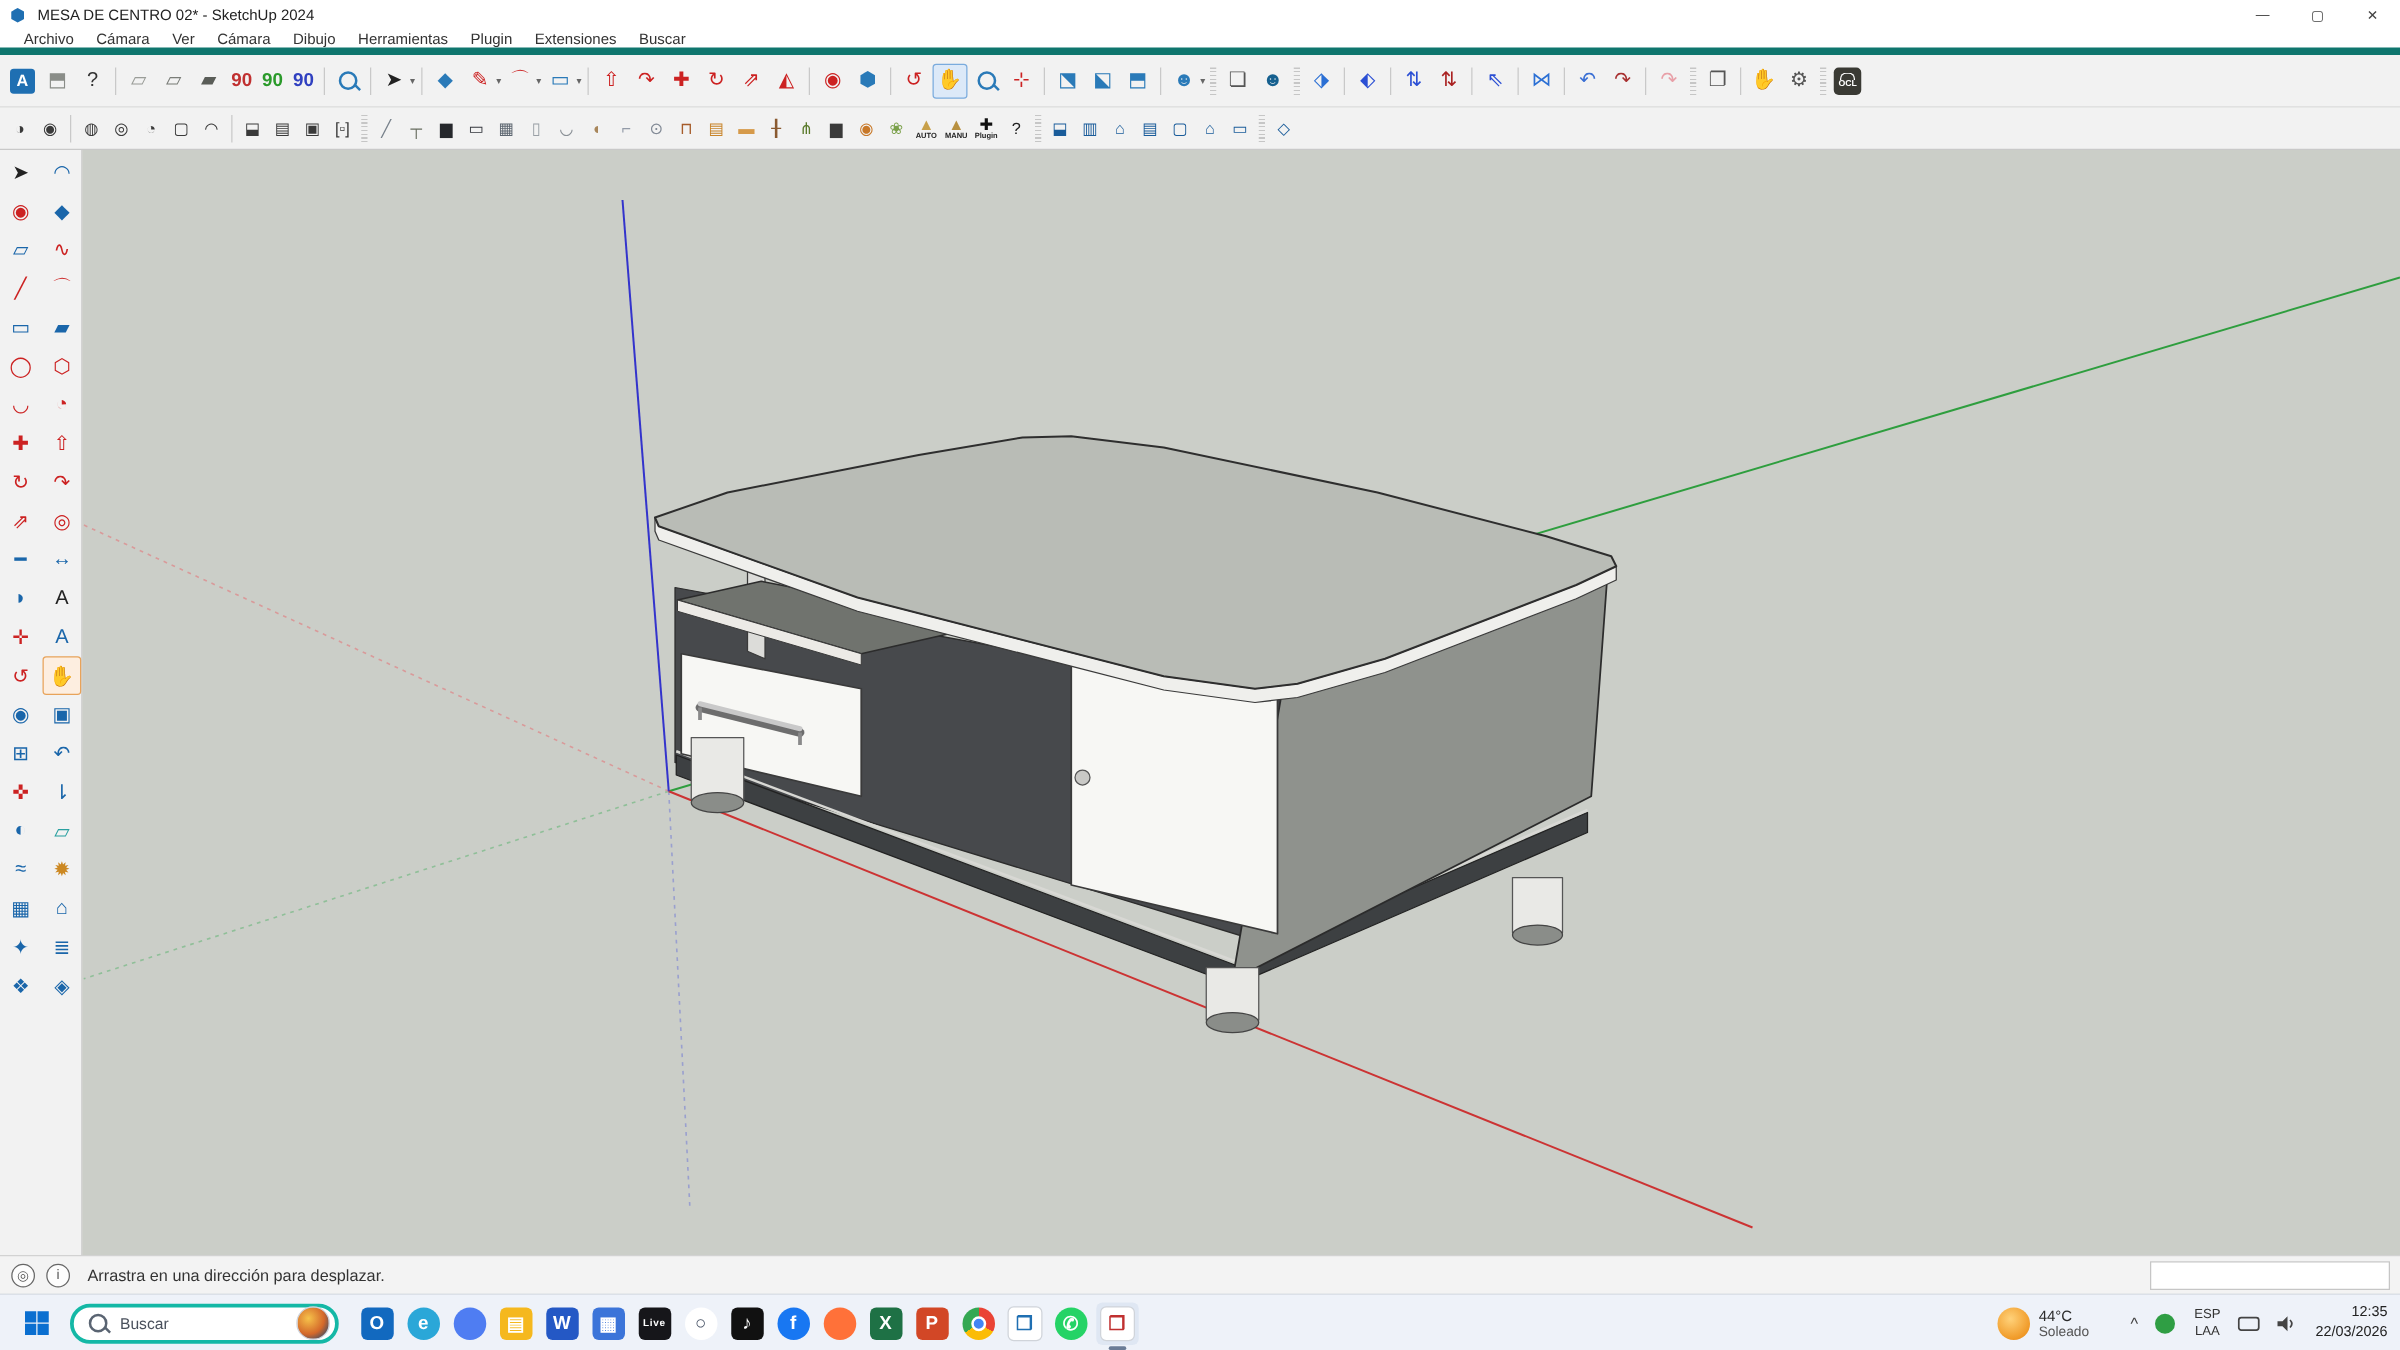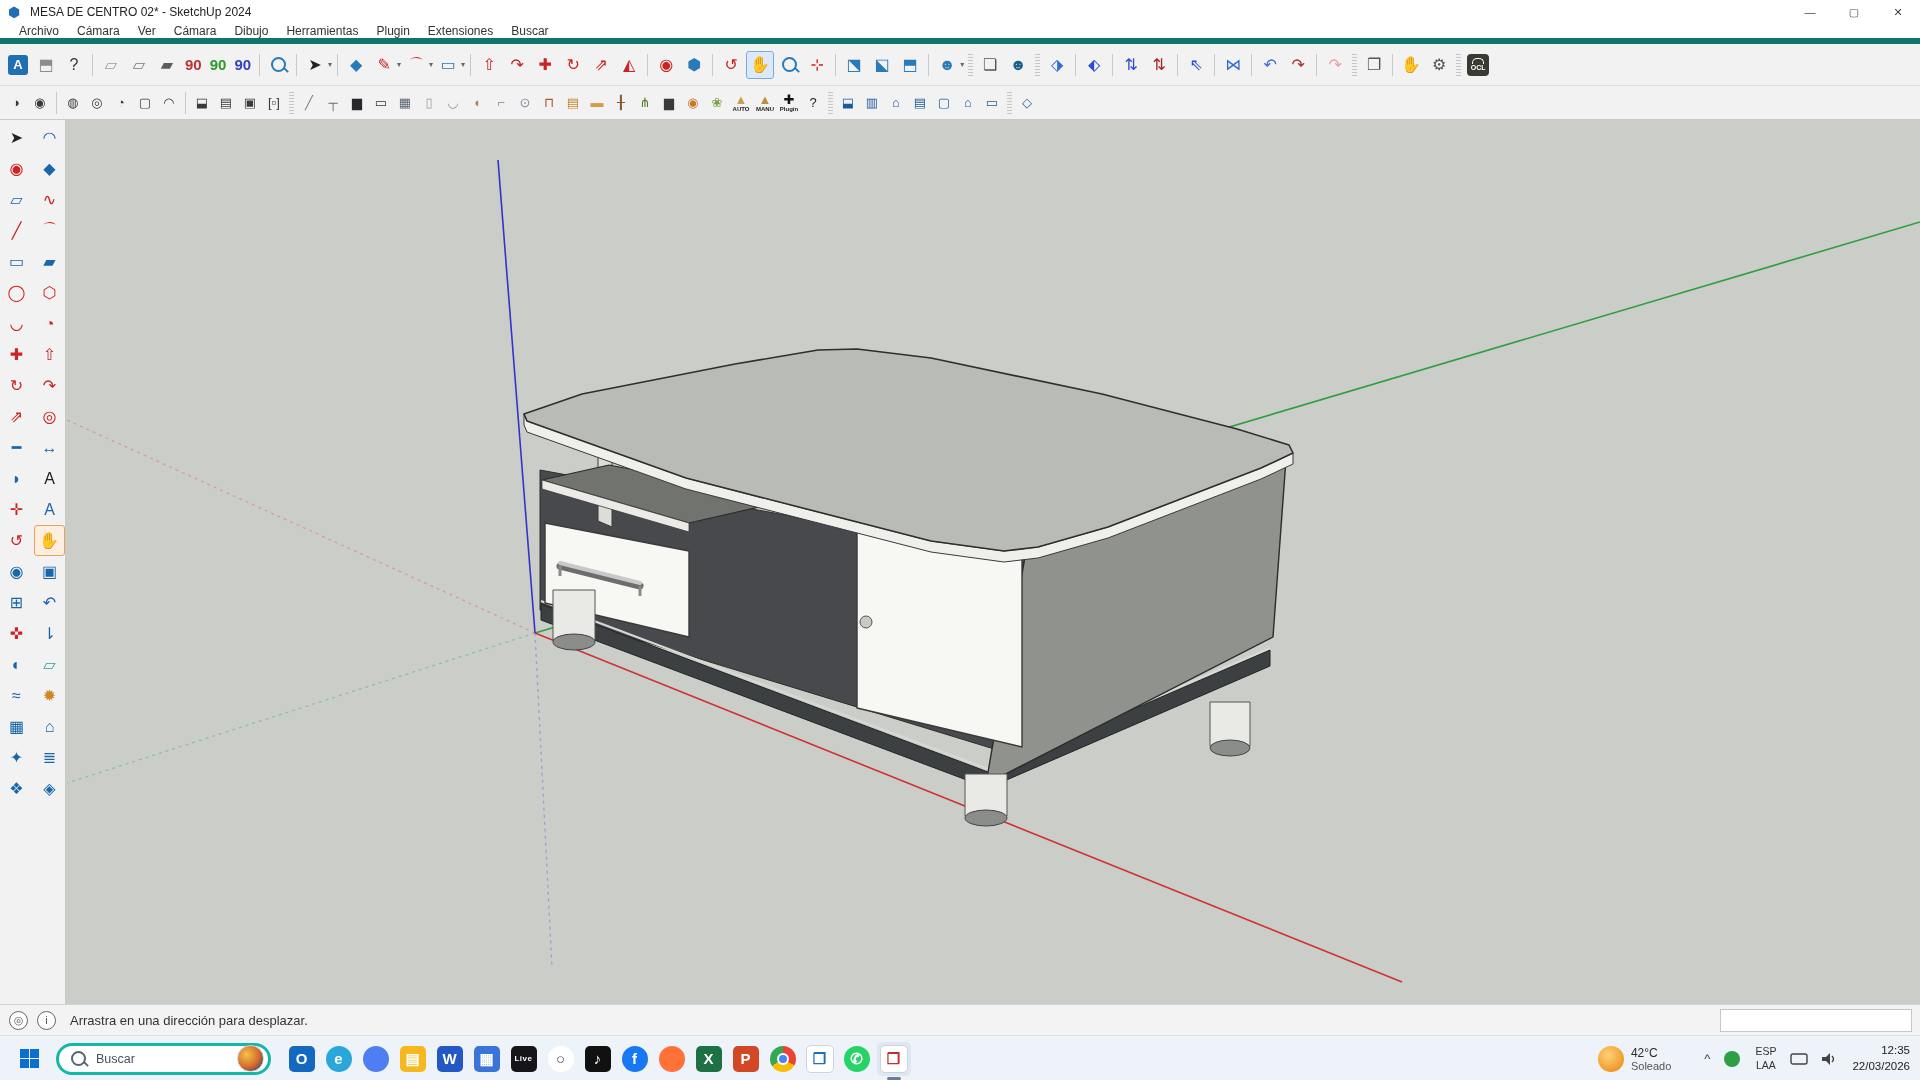--- a/index.html
+++ b/index.html
@@ -591,21 +591,21 @@
           <span class="appicon circle" style="background: rgb(37, 211, 102);">✆</span>
         </span>
         <span class="appbtn active">
           <span class="appicon " style="background: rgb(255, 255, 255); color: rgb(192, 48, 48); border: 1px solid rgb(208, 212, 218);">❒</span>
         </span>
       </span>
     <span id="tray">
       <span id="weather">
         <span id="weathericon"></span>
         <span id="weathertext">
-          <div class="t1">42°C</div>
+          <div class="t1">44°C</div>
           <div class="t2">Soleado</div>
         </span>
       </span>
       <span class="trayglyph">^</span>
       <span id="trayshield"></span>
       <span id="lang">
         <div>ESP</div>
         <div>LAA</div>
       </span>
       <svg class="traysvg" width="18" height="14">

